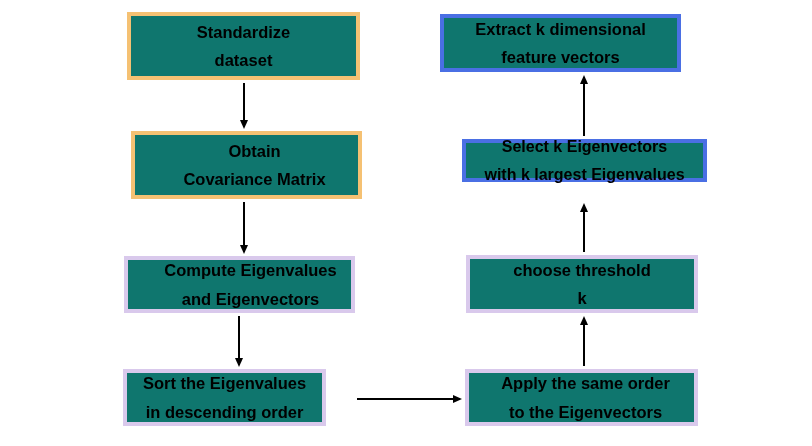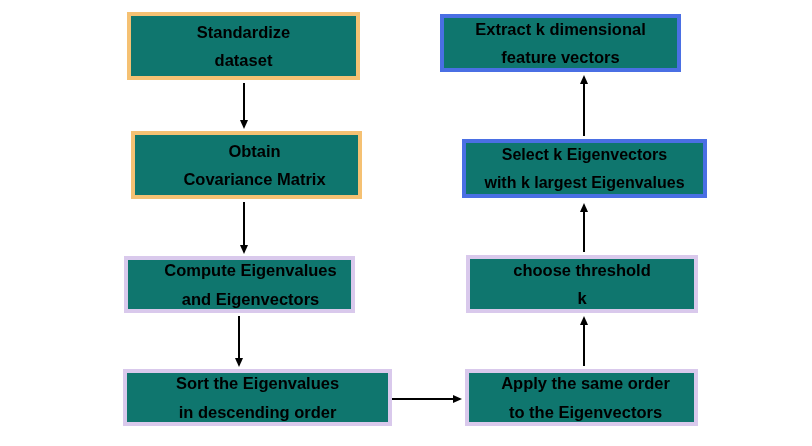--- a/index.html
+++ b/index.html
@@ -39,24 +39,24 @@
     font-size: 16.5px;
     line-height: 1.7;
     color: #000000;
     white-space: pre-line;
     border: 4px solid #cccccc; 
   }
   
   .box-0 { left: 127px; top:  12px; width: 233px; height: 68px; }
   .box-1 { left: 131px; top: 131px; width: 231px; height: 68px; }
   .box-2 { left: 124px; top: 256px; width: 231px; height: 57px; }
-  .box-3 { left: 123px; top: 369px; width: 269px; height: 57px; }
+  .box-3 { left: 123px; top: 369px; width: 203px; height: 57px; }
   .box-4 { left: 465px; top: 369px; width: 233px; height: 57px; }
   .box-5 { left: 466px; top: 255px; width: 232px; height: 58px; }
-  .box-6 { left: 462px; top: 139px; width: 245px; height: 59px; font-size: 16px; }
+  .box-6 { left: 462px; top: 139px; width: 245px; height: 43px; font-size: 16px; }
   .box-7 { left: 440px; top:  14px; width: 241px; height: 58px; }
 </style>
 </head>
 <body>
 
 <div class="canvas">
 
   <svg class="arrows" viewBox="0 0 812 446" xmlns="http://www.w3.org/2000/svg">
     <defs>
       <marker id="arrowhead" markerWidth="9" markerHeight="8" refX="7" refY="4" orient="auto" markerUnits="userSpaceOnUse">

